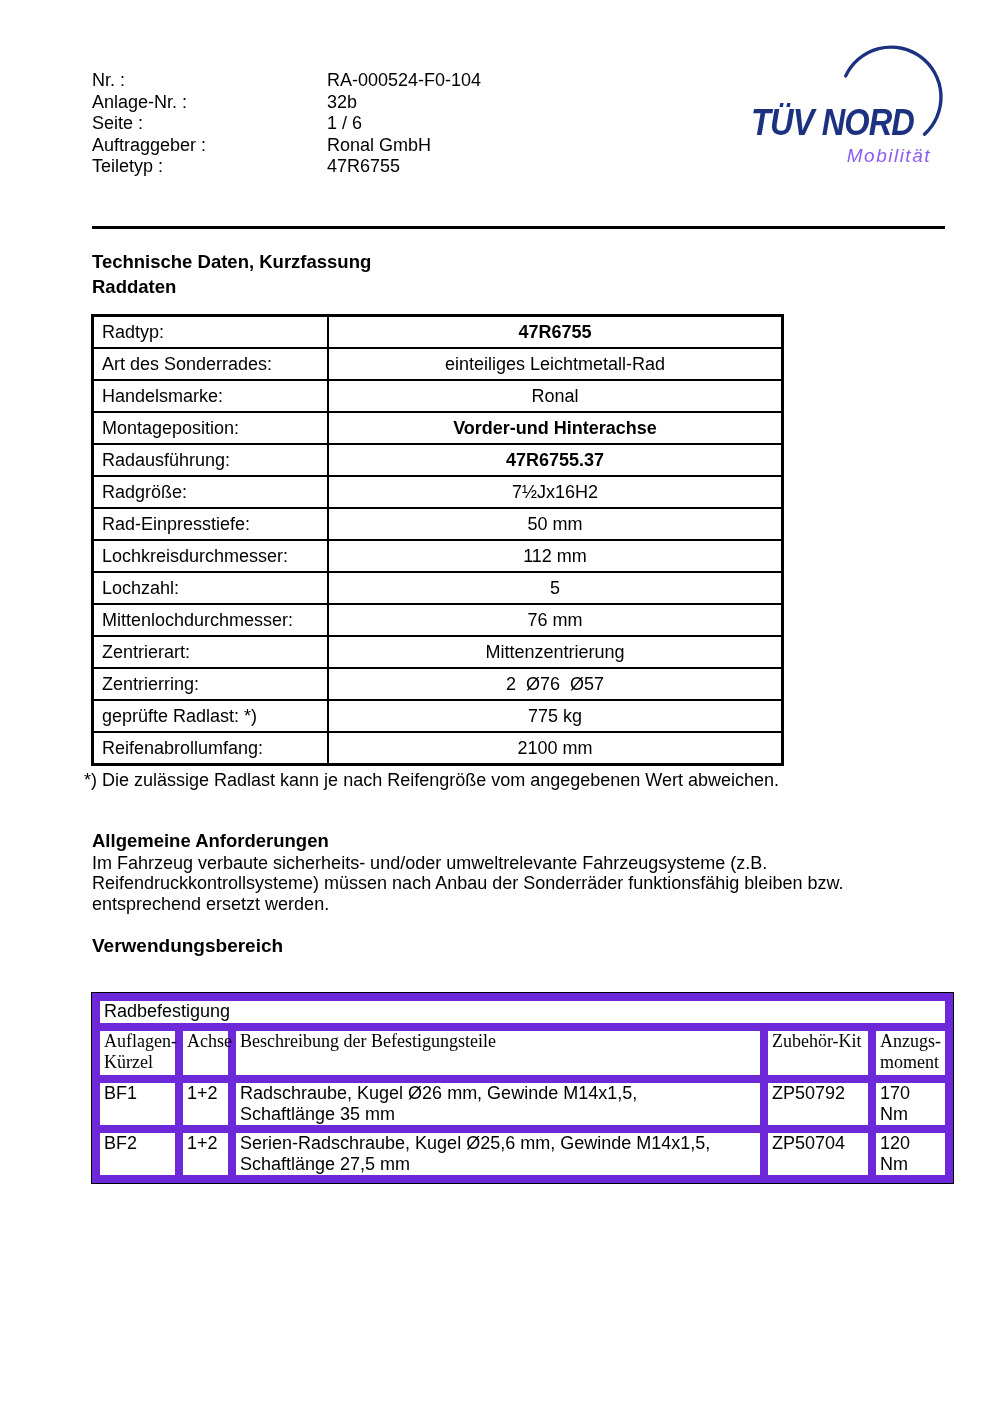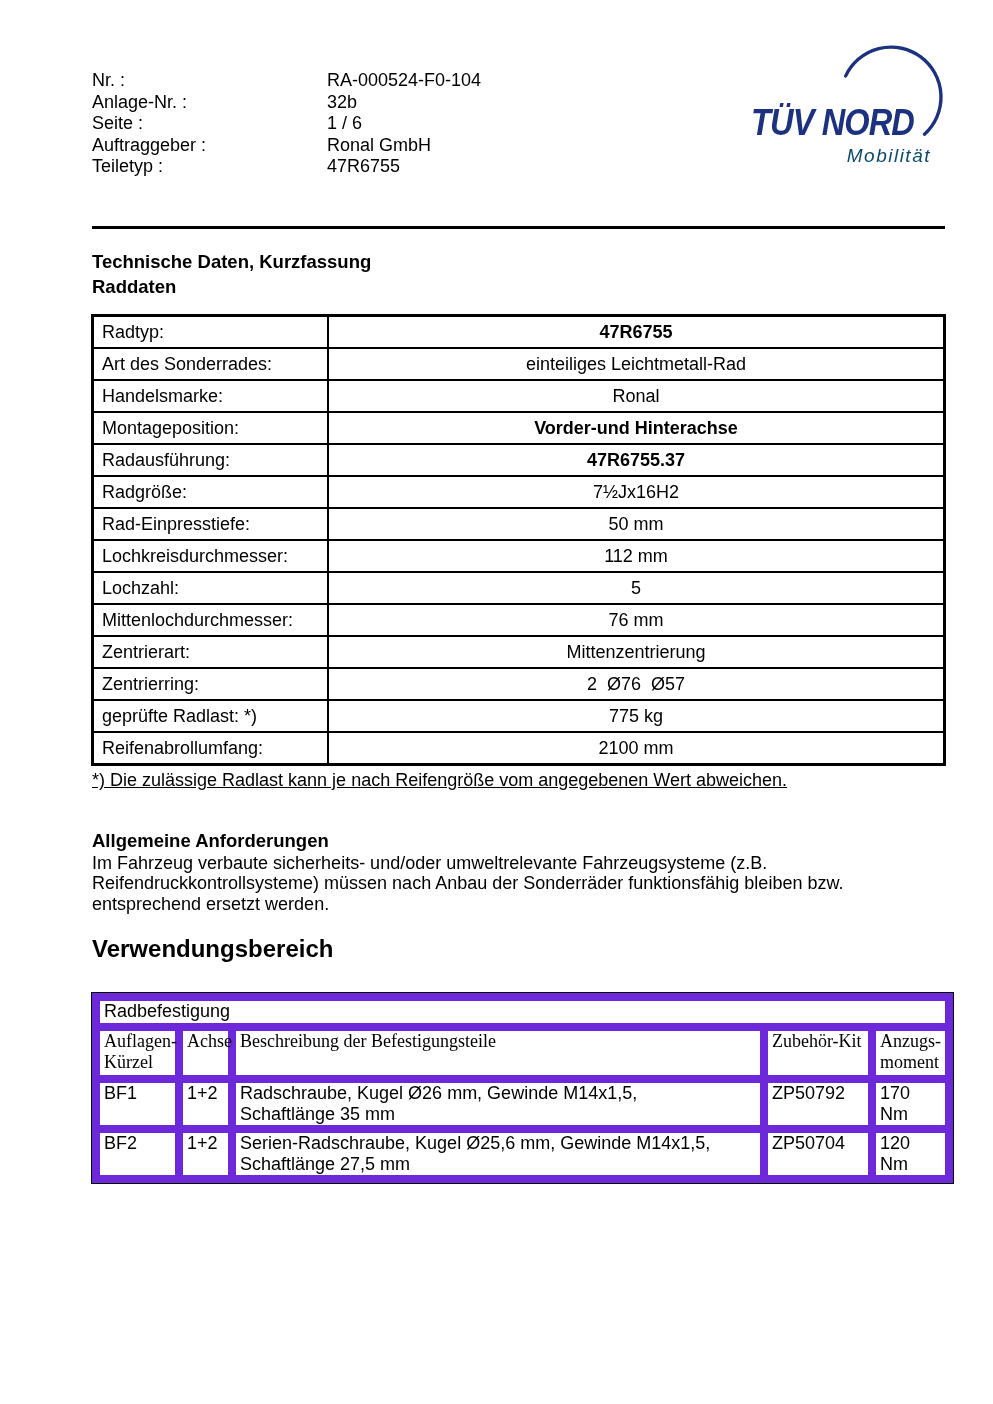--- a/index.html
+++ b/index.html
@@ -21,48 +21,48 @@
   .logo svg { position:absolute; left:0; top:0; }
   .brand {
     position:absolute; left:3px; top:62px;
     font-style:italic; font-weight:bold; font-size:37px; line-height:42px;
     letter-spacing:-1px; white-space:nowrap;
     transform:scaleX(0.88); transform-origin:0 0;
     color:#1c3280;
   }
   .tagline {
     position:absolute; top:105px; right:32px;
-    font-style:italic; font-size:19px; letter-spacing:1.5px; color:#0c4a6e;
+    font-style:italic; font-size:19px; letter-spacing:1.5px; color:#8b5cf6;
   }
 
   .rule { position:absolute; left:92px; top:226px; width:853px; height:3px; background:#000; }
 
   .h { font-weight:bold; text-underline-offset:3px; text-decoration-thickness:2px; }
 
   .sec-tech { position:absolute; left:92px; top:249px; font-size:18.5px; line-height:25px; }
 
   
   .t1 {
-    position:absolute; left:92px; top:315px; width:853px;
+    position:absolute; left:92px; top:315px; width:691px;
     border-collapse:collapse; table-layout:fixed; font-size:18px;
     outline:1px solid #000;
   }
   .t1 td { border:2px solid #000; height:30px; padding:0 8px; }
   .t1 .lbl { text-align:left; }
   .t1 .val { text-align:center; white-space:pre-wrap; }
   .b { font-weight:bold; }
 
-  .fn { position:absolute; left:92px; top:770px; font-size:18px;text-decoration:underline; }
+  .fn { position:absolute; left:84px; top:770px; font-size:18px; }
 
   .allg { position:absolute; left:92px; top:830px; font-size:18px; }
   .allg .h { display:inline-block; margin-bottom:1px; font-size:18.5px; }
   .pline { line-height:20.4px; white-space:nowrap; }
 
   .verw { position:absolute; left:92px; top:935px; font-size:18px; }
-  .verw .h { display:inline-block; font-size:24px; }
+  .verw .h { display:inline-block; font-size:19px; }
   .vehicle { margin-top:3px; }
   .vval { margin-left:26px; }
 
   
   .t2 {
     position:absolute; left:92px; top:993px; width:853px;
     border-collapse:collapse; table-layout:fixed; font-size:18px;
     outline:1px solid #000;
   }
   .t2 td { border:8px solid #6d28d9; padding:0 4px; vertical-align:top; line-height:21px; }

